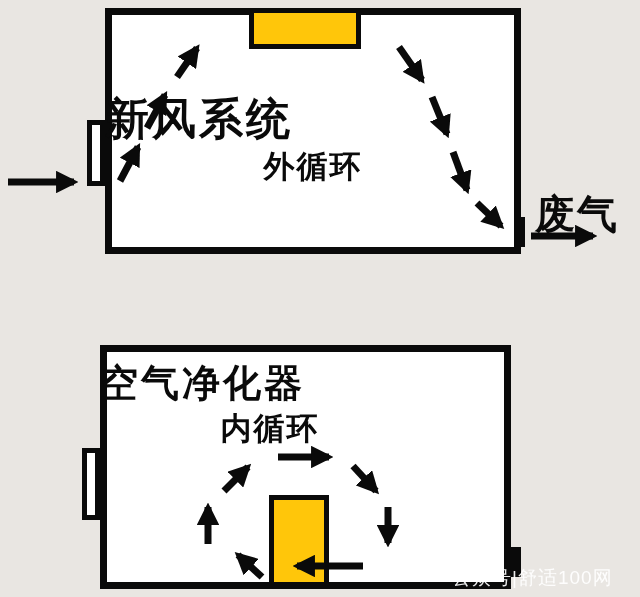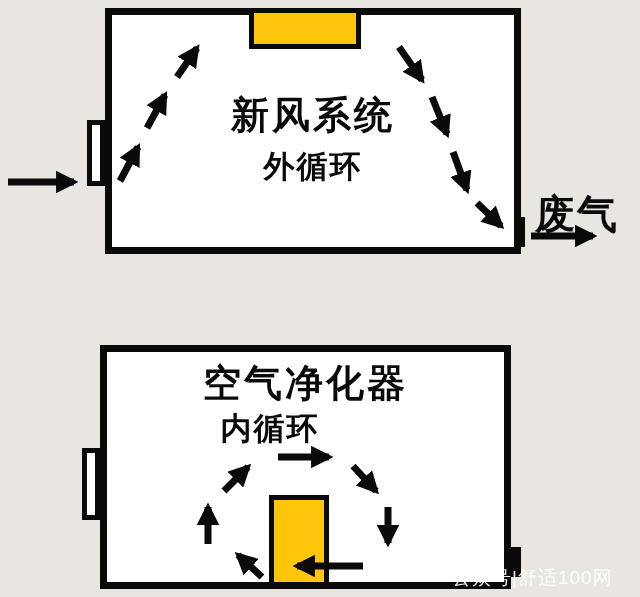--- a/index.html
+++ b/index.html
@@ -41,23 +41,23 @@
   .black-rect { position:absolute; background: var(--line, #0a0a0a); }
   .top-outlet    { left:514px; top:217px; width:11px; height:30px; }
   .bottom-outlet { left:510px; top:547px; width:11px; height:30px; }
 
   .label {
     position:absolute;
     color: var(--line, #0a0a0a);
     font-weight:bold;
     white-space:nowrap;
   }
-  .top-title      { left:105px; top:90px;  width:416px; text-align:center; font-size:38px; letter-spacing:3px; }
+  .top-title      { left:105px; top:90px;  width:416px; font-size:44px; letter-spacing:3px; }
   .top-subtitle   { left:105px; top:146px; width:416px; text-align:center; font-size:31px; letter-spacing:2px; }
-  .bottom-title   { left:100px; top:358px; width:411px; text-align:center; font-size:38px; letter-spacing:3px; }
+  .bottom-title   { left:100px; top:358px; width:411px; font-size:38px; letter-spacing:3px; }
   .bottom-subtitle{ left:100px; top:408px; width:340px; text-align:center; font-size:31px; letter-spacing:2px; }
   .inlet-label    { left:10px;  top:124px; font-size:33px; letter-spacing:2px; }
   .outlet-label   { left:535px; top:187px; font-size:40px; letter-spacing:2px; }
 
   .watermark {
     position:absolute; left:452px; top:565px;
     font-size:19px;
     color: rgba(255,255,255,0.92);
     letter-spacing:1px;
     white-space:nowrap;

